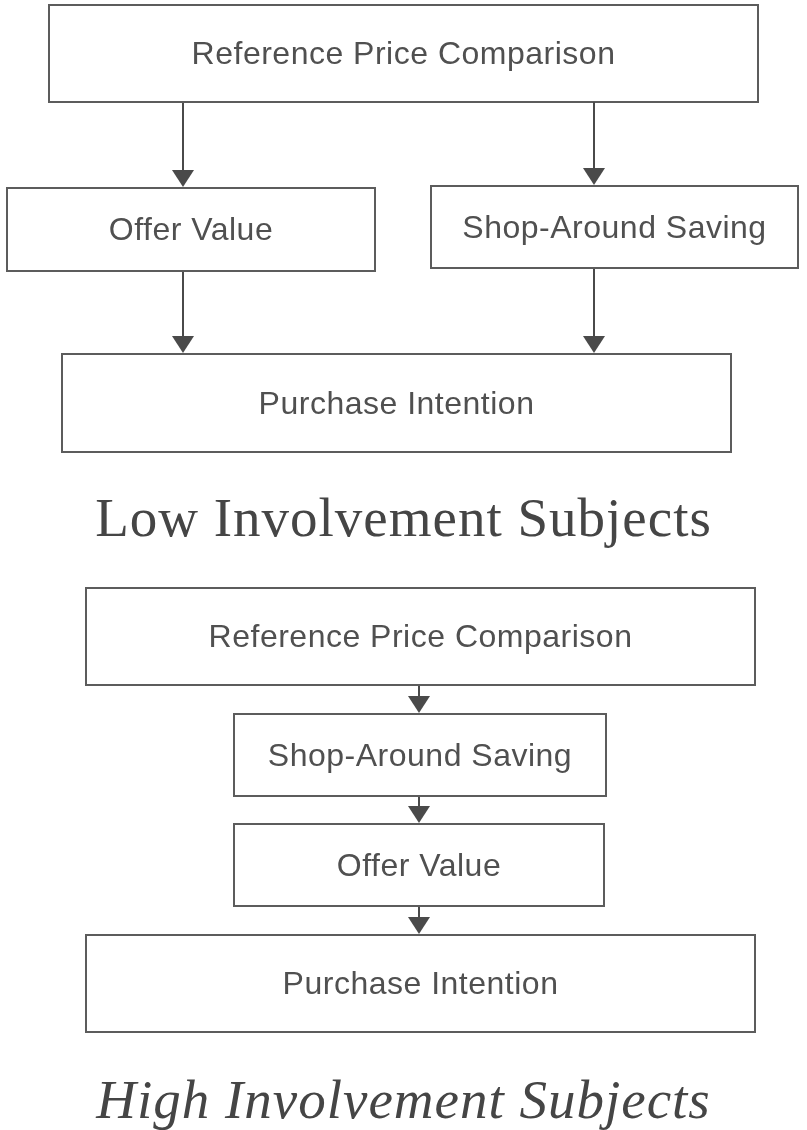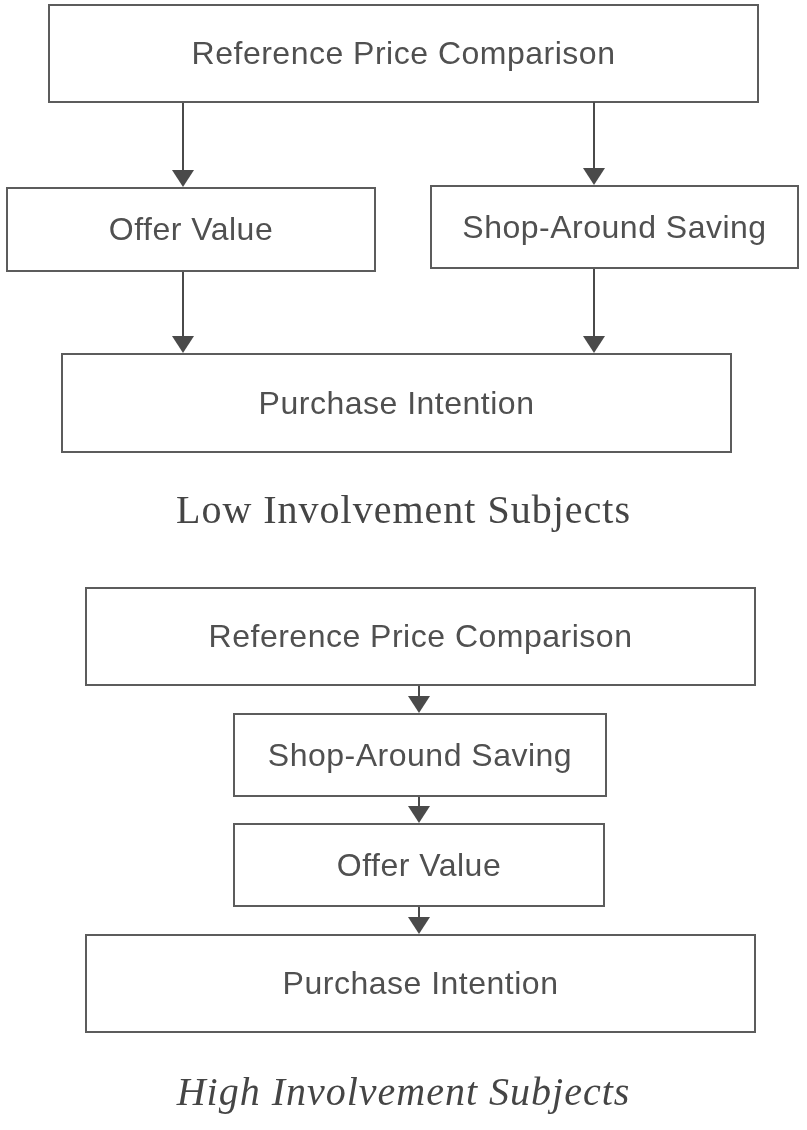--- a/index.html
+++ b/index.html
@@ -48,21 +48,21 @@
     border-left: 11px solid transparent;
     border-right: 11px solid transparent;
     border-top: 17px solid var(--arrow);
   }
   .caption {
     position: absolute;
     left: 0;
     width: 100%;
     text-align: center;
     font-family: "Liberation Serif", "DejaVu Serif", serif;
-    font-size: 40px;
+    font-size: 55px;
     color: var(--caption-text);
     letter-spacing: 1px;
   }
 </style>
 </head>
 <body>
 
 <div class="figure">
 
   <div class="node" style="left:48px; top:4px; width:711px; height:99px;">

